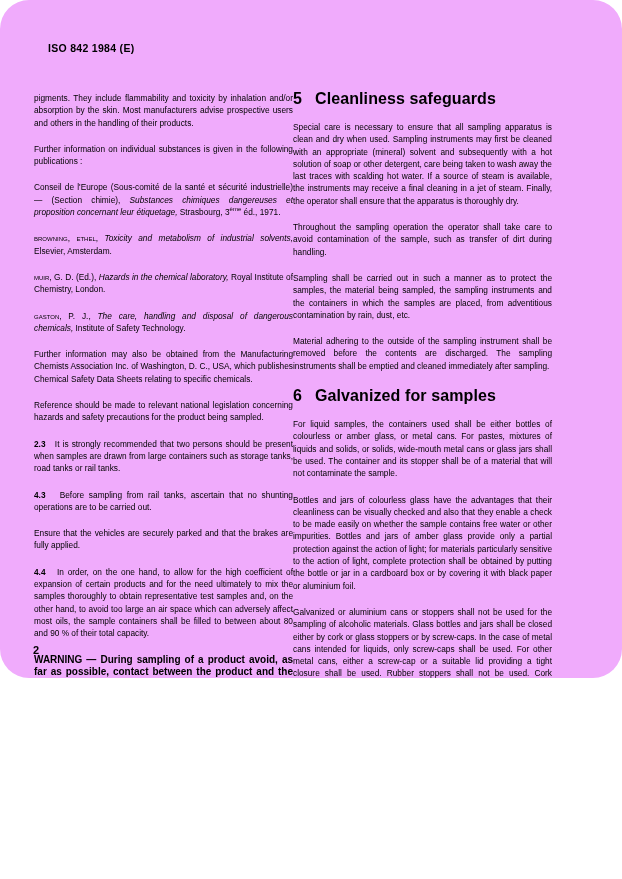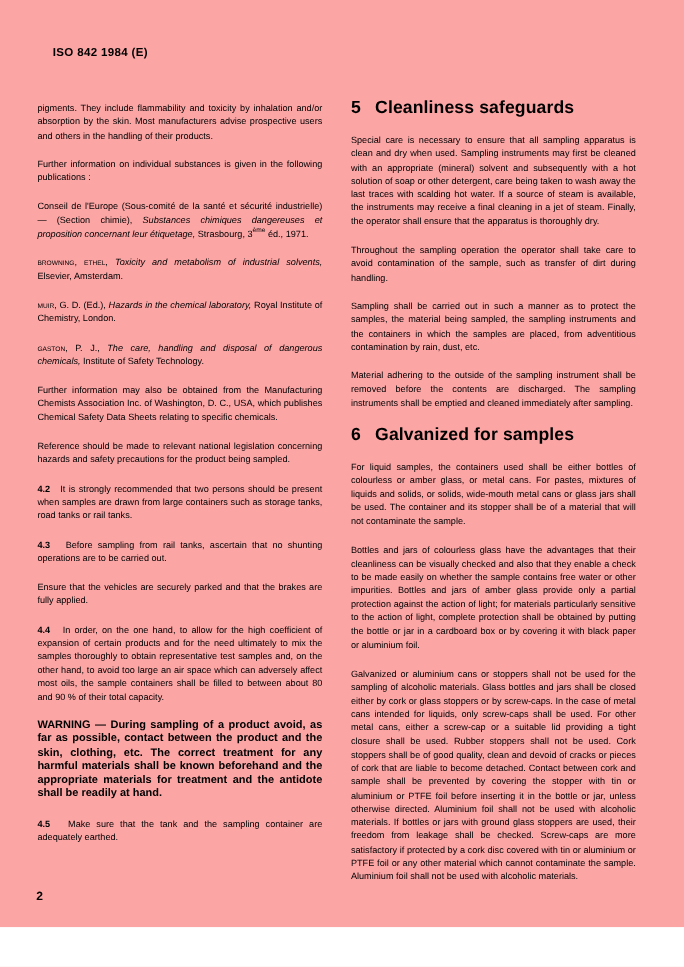--- a/index.html
+++ b/index.html
@@ -8,40 +8,40 @@
     padding: 0;
     background: #ffffff;
   }
   body {
     font-family: "Liberation Sans", sans-serif;
     color: #000000;
   }
   .page {
     position: relative;
     width: 622px;
-    height: 843px;
-    background: #fca5a5;
+    height: 678px;
+    background: #f0abfc;
     overflow: hidden;
     box-sizing: border-box;
+    border-radius: 29px;
   }
   .running-head {
     position: absolute;
     top: 42px;
     left: 48px;
     font-size: 10.5px;
     font-weight: bold;
     letter-spacing: 0.3px;
   }
   .columns {
     position: absolute;
     top: 92px;
     left: 34px;
     width: 556px;
     display: flex;
-    gap: 26px;
   }
   .col {
     width: 259px;
     flex: 0 0 259px;
   }
   p.body {
     margin: 0 0 14px 0;
     font-size: 8.3px;
     line-height: 12.3px;
     text-align: justify;
@@ -116,21 +116,21 @@
       <div class="ref"><span class="sc">Browning</span><span>, </span><span class="sc">Ethel</span><span>, </span><span class="ital">Toxicity and metabolism of industrial solvents,</span><span> Elsevier, Amsterdam.</span></div>
 
       <div class="ref"><span class="sc">Muir</span><span>, G. D. (Ed.), </span><span class="ital">Hazards in the chemical laboratory,</span><span> Royal Institute of Chemistry, London.</span></div>
 
       <div class="ref"><span class="sc">Gaston</span><span>, P. J., </span><span class="ital">The care, handling and disposal of dangerous chemicals,</span><span> Institute of Safety Technology.</span></div>
 
       <p class="body">Further information may also be obtained from the Manufacturing Chemists Association Inc. of Washington, D. C., USA, which publishes Chemical Safety Data Sheets relating to specific chemicals.</p>
 
       <p class="body">Reference should be made to relevant national legislation concerning hazards and safety precautions for the product being sampled.</p>
 
-      <p class="body"><span class="num">4.2</span>&nbsp;&nbsp;&nbsp;<span>It is strongly recommended that two persons should be present when samples are drawn from large containers such as storage tanks, road tanks or rail tanks.</span></p>
+      <p class="body"><span class="num">2.3</span>&nbsp;&nbsp;&nbsp;<span>It is strongly recommended that two persons should be present when samples are drawn from large containers such as storage tanks, road tanks or rail tanks.</span></p>
 
       <p class="body"><span class="num">4.3</span>&nbsp;&nbsp;&nbsp;<span>Before sampling from rail tanks, ascertain that no shunting operations are to be carried out.</span></p>
 
       <p class="body"><span>Ensure that the vehicles are securely parked and that the brakes are fully applied.</span></p>
 
       <p class="body"><span class="num">4.4</span>&nbsp;&nbsp;&nbsp;<span>In order, on the one hand, to allow for the high coefficient of expansion of certain products and for the need ultimately to mix the samples thoroughly to obtain representative test samples and, on the other hand, to avoid too large an air space which can adversely affect most oils, the sample containers shall be filled to between about 80 and 90 % of their total capacity.</span></p>
 
       <p class="warn">WARNING — During sampling of a product avoid, as far as possible, contact between the product and the skin, clothing, etc. The correct treatment for any harmful materials shall be known beforehand and the appropriate materials for treatment and the antidote shall be readily at hand.</p>
 
       <p class="body"><span class="num">4.5</span>&nbsp;&nbsp;&nbsp;<span>Make sure that the tank and the sampling container are adequately earthed.</span></p>

